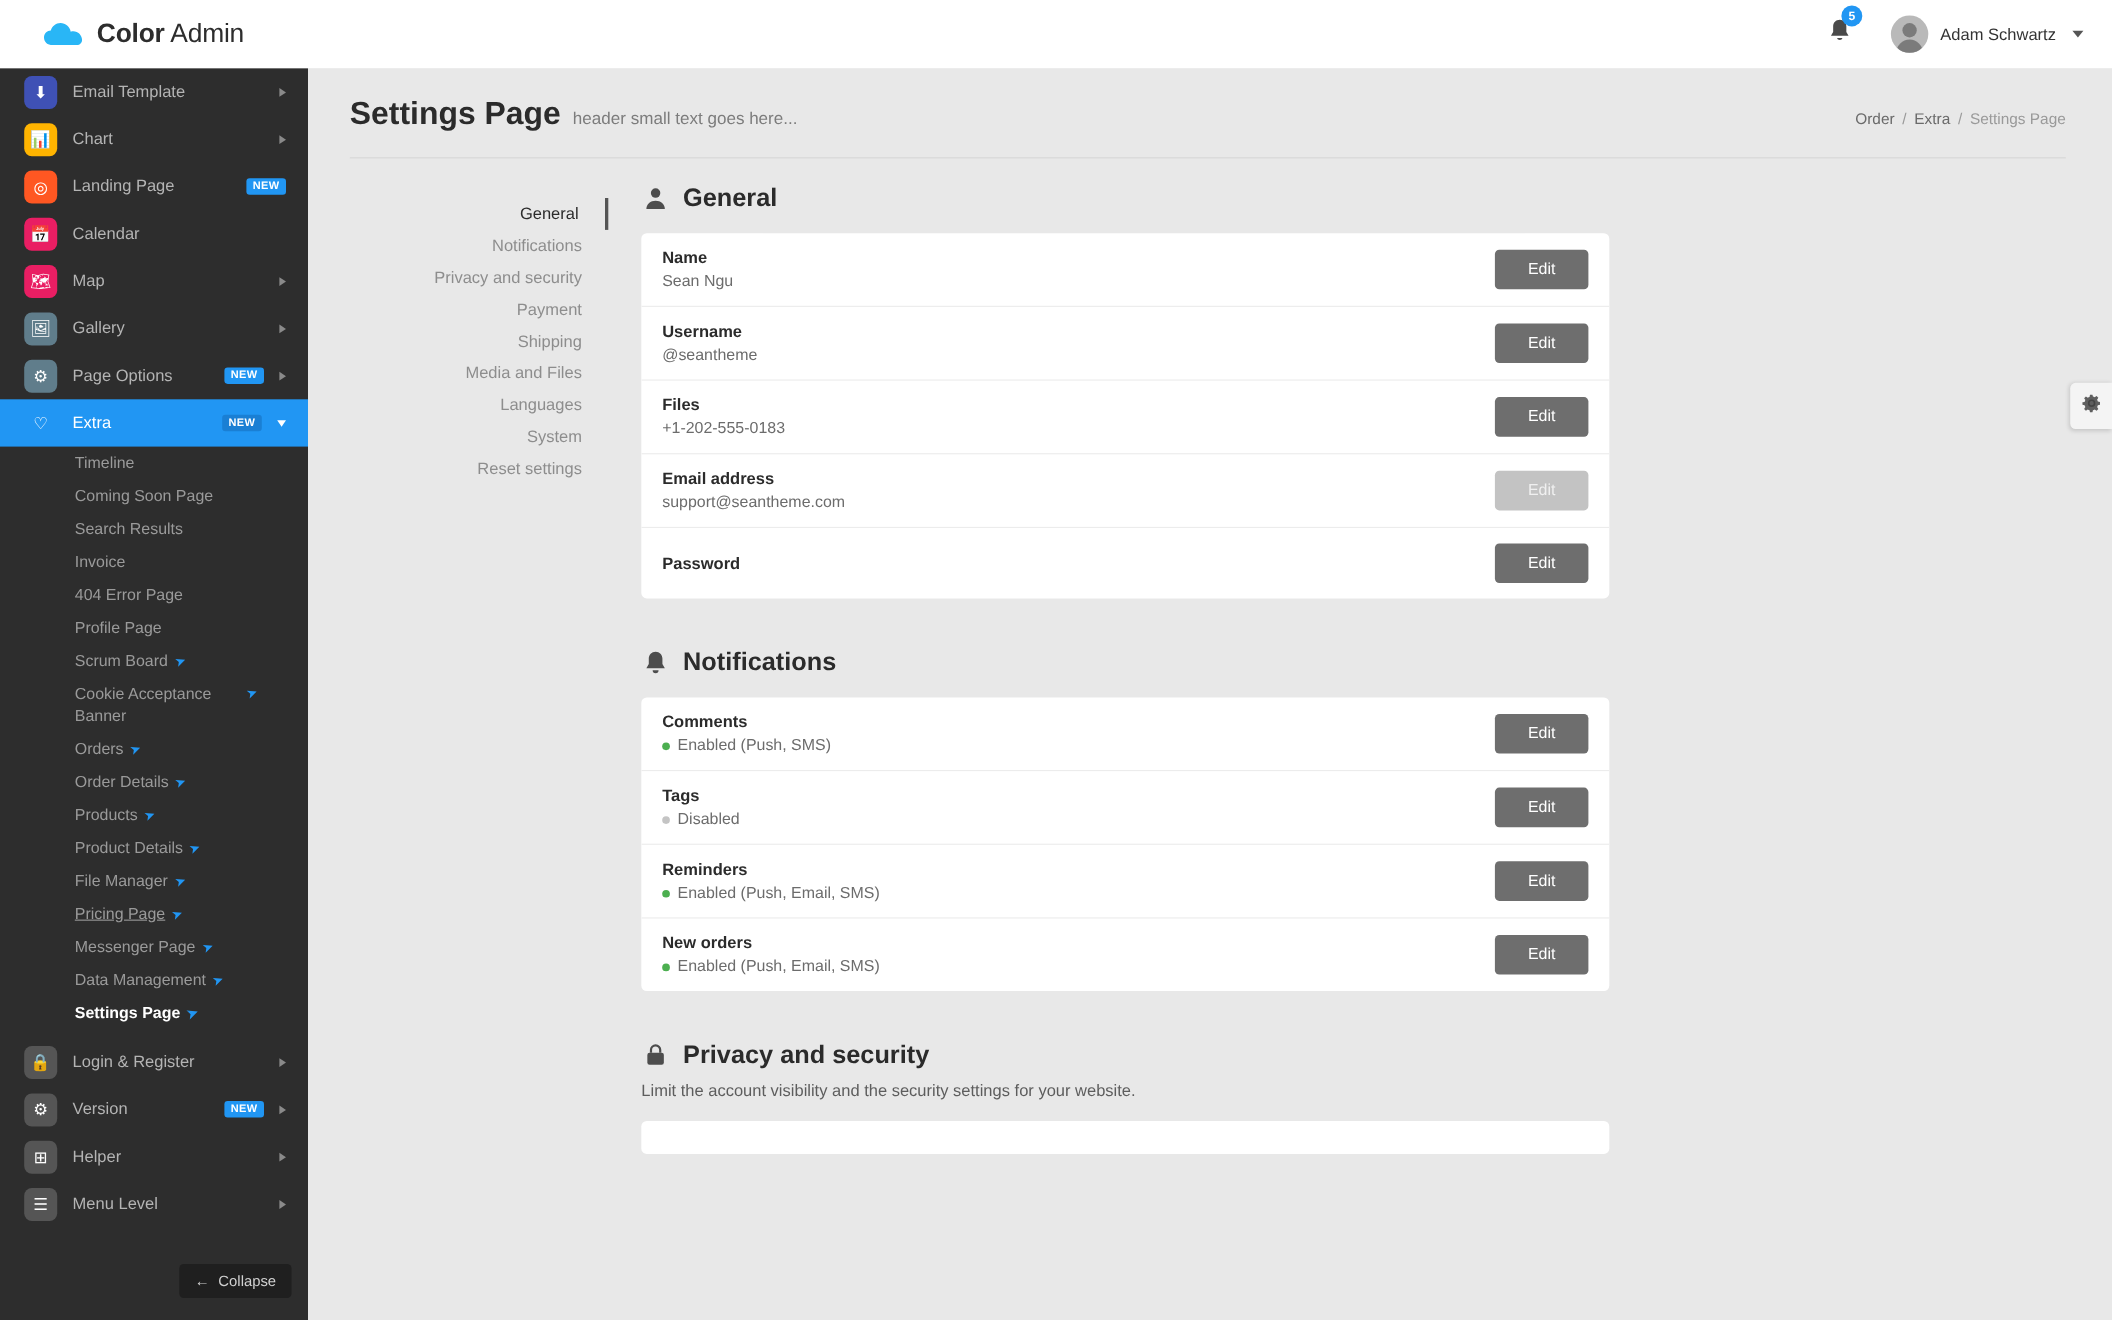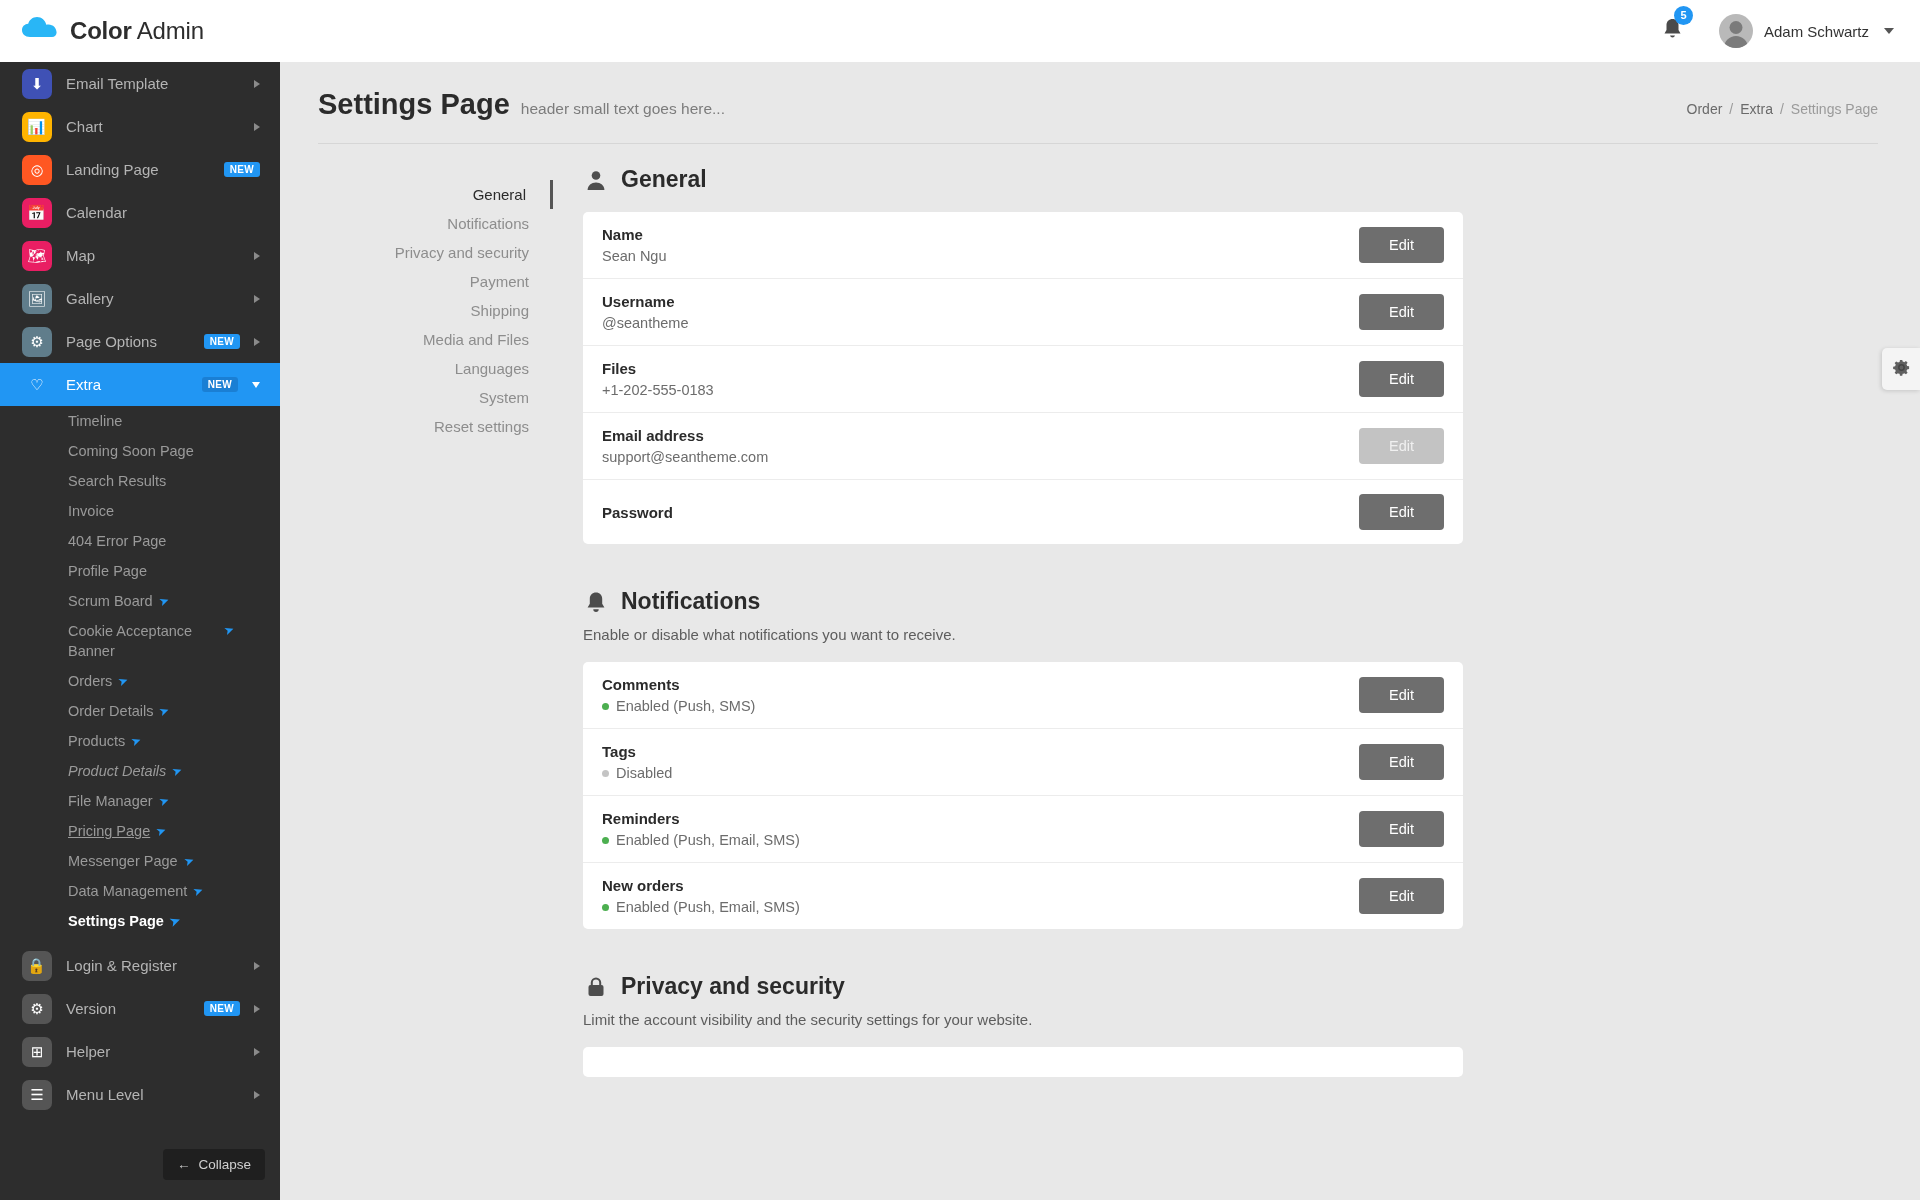--- a/index.html
+++ b/index.html
@@ -9,22 +9,22 @@
     background: #e8e8e8;
     overflow: hidden;
   }
   
   .topbar {
     position: absolute; top: 0; left: 0; width: 1920px; height: 62px;
     background: #ffffff; display: flex; align-items: center;
     z-index: 30;
   }
   .brand {
-    display: flex; align-items: flex-start; gap: 12px;
-    padding-left: 22px; width: 280px;
+    display: flex; align-items: flex-end; gap: 12px;
+    padding-left: 40px; width: 280px;
   }
   .brand-logo svg { display: block; }
   .brand-text { font-size: 24px; color: #2d2d2d; letter-spacing: -0.2px; }
   .brand-text b { font-weight: bold; }
   .brand-text span { font-weight: normal; }
   .topbar-right {
     margin-left: auto; display: flex; align-items: center; gap: 0px;
     padding-right: 26px;
   }
   .search-box {
@@ -283,21 +283,21 @@
       </div>
       <div class="sub-item">
         <span style="max-width: 150px;">Order Details</span>
         <span class="plane" style="transform: rotate(-20deg);">➤</span>
       </div>
       <div class="sub-item">
         <span style="max-width: 150px;">Products</span>
         <span class="plane" style="transform: rotate(-20deg);">➤</span>
       </div>
       <div class="sub-item">
-        <span style="max-width: 150px; font-style: italic;">Product Details</span>
+        <span style="max-width: 150px;">Product Details</span>
         <span class="plane" style="transform: rotate(-20deg);">➤</span>
       </div>
       <div class="sub-item">
         <span style="max-width: 150px;">File Manager</span>
         <span class="plane" style="transform: rotate(-20deg);">➤</span>
       </div>
       <div class="sub-item">
         <span style="max-width: 150px; text-decoration: underline;">Pricing Page</span>
         <span class="plane" style="transform: rotate(-20deg);">➤</span>
       </div>
@@ -428,21 +428,20 @@
         <div class="sec-block">
           <div class="sec-head">
             <span class="sec-icon">
               <svg width="22" height="22" viewBox="0 0 22 22">
                 <path d="M11 1.5c-3.6 0-6.2 2.7-6.2 6.2v5L2.6 16.4h16.8L17.2 12.7v-5c0-3.5-2.6-6.2-6.2-6.2z" fill="#4d4d4d"></path>
                 <path d="M8.3 18.3a2.7 2.7 0 0 0 5.4 0z" fill="#4d4d4d"></path>
               </svg>
             </span>
             <span class="sec-title">Notifications</span>
           </div>
-          <div class="sec-desc">Enable or disable what notifications you want to receive.</div>
           <div class="card">
             <div class="row">
               <div>
                 <div class="row-label">Comments</div>
                 <div class="row-value">
                   <span class="dot" style="background: rgb(76, 175, 80);"></span>
                   <span>Enabled (Push, SMS)</span>
                 </div>
               </div>
               <button class="btn-edit">Edit</button>

